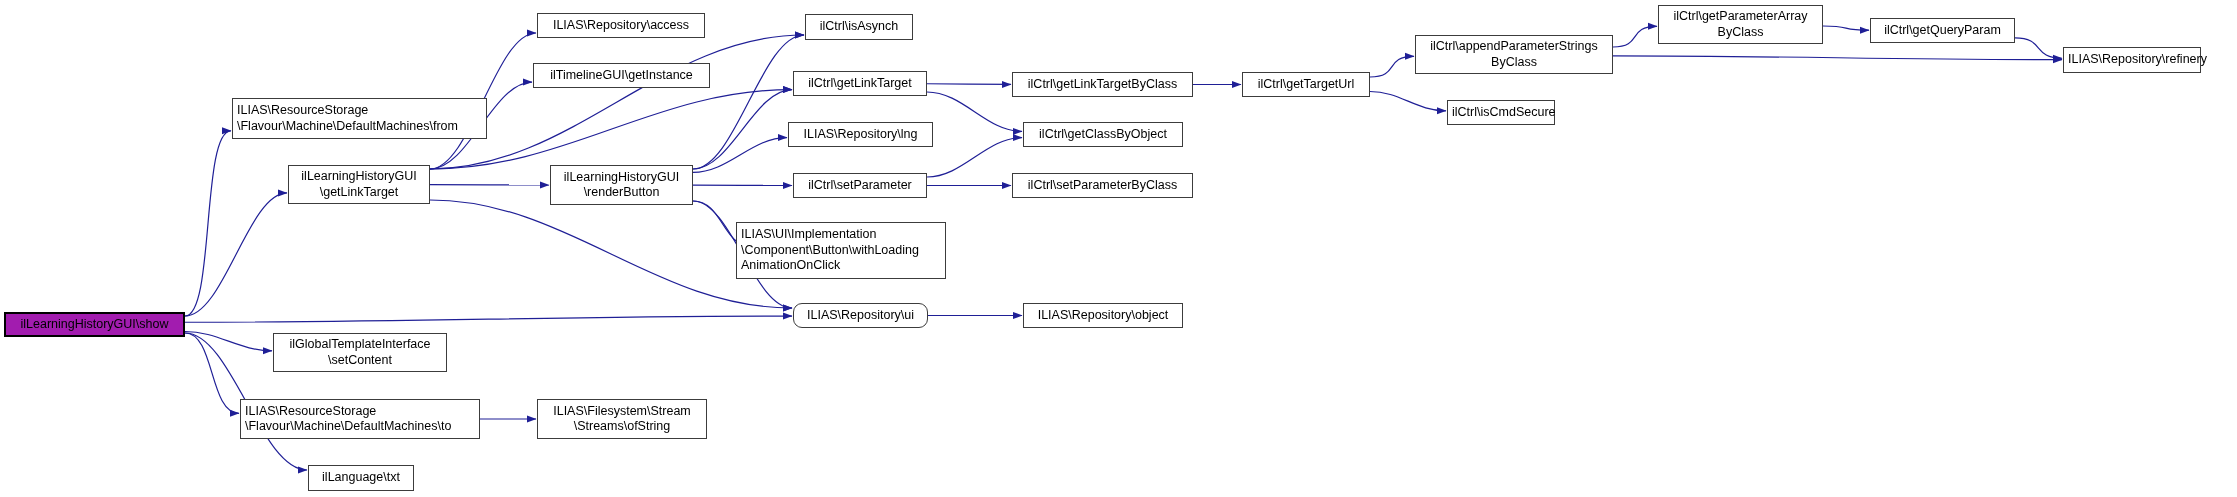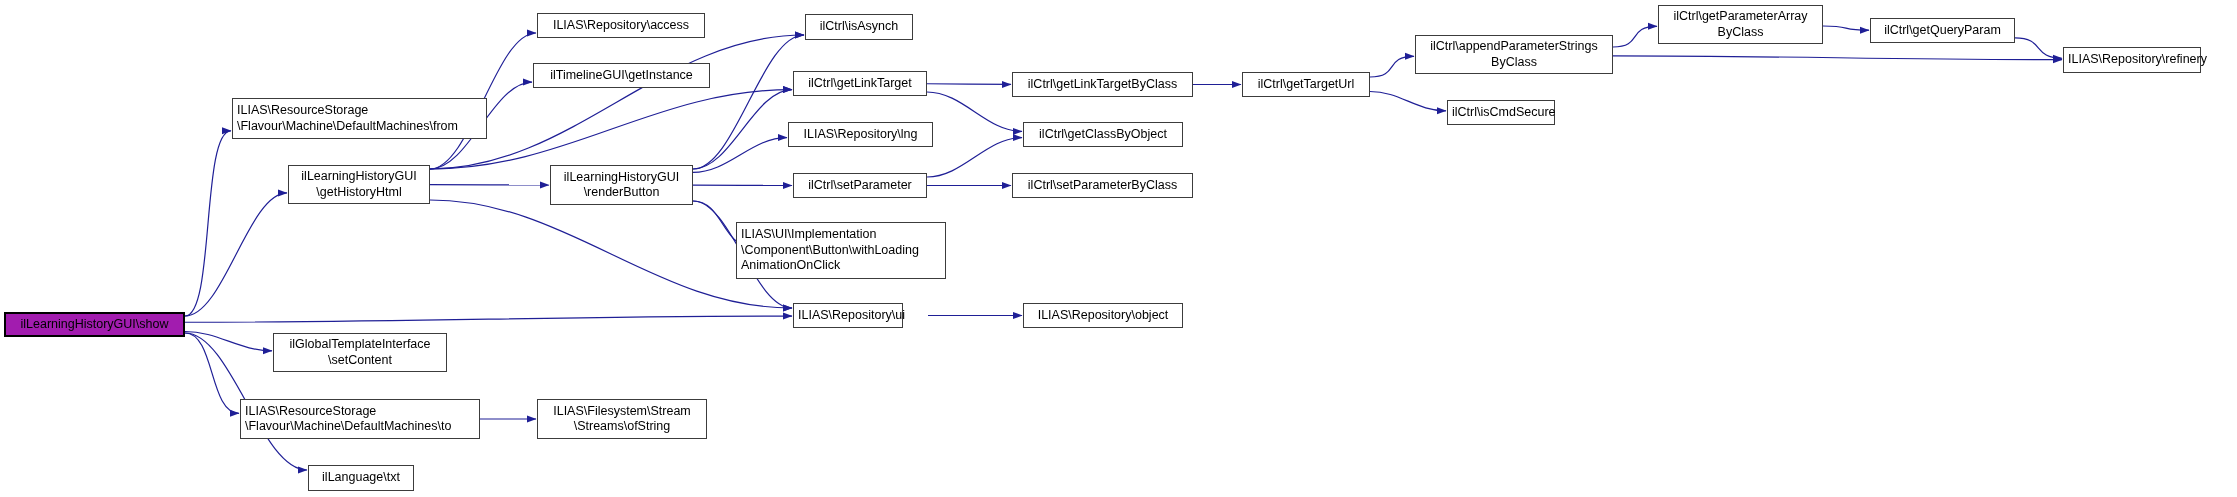--- a/index.html
+++ b/index.html
@@ -94,21 +94,21 @@
   <div class="node-layer">
       <div class="node root" style="left: 4px; top: 312px; width: 181px; height: 25px;">
         <div>ilLearningHistoryGUI\show</div>
       </div>
       <div class="node align-left" style="left: 232px; top: 98px; width: 255px; height: 41px;">
         <div>ILIAS\ResourceStorage</div>
         <div>\Flavour\Machine\DefaultMachines\from</div>
       </div>
       <div class="node" style="left: 288px; top: 165px; width: 142px; height: 39px;">
         <div>ilLearningHistoryGUI</div>
-        <div>\getHistoryHtml</div>
+        <div>\getLinkTarget</div>
       </div>
       <div class="node" style="left: 537px; top: 13px; width: 168px; height: 25px;">
         <div>ILIAS\Repository\access</div>
       </div>
       <div class="node" style="left: 533px; top: 63px; width: 177px; height: 25px; text-align: center;">
         <div>ilTimelineGUI\getInstance</div>
       </div>
       <div class="node" style="left: 550px; top: 165px; width: 143px; height: 40px;">
         <div>ilLearningHistoryGUI</div>
         <div>\renderButton</div>
@@ -123,21 +123,21 @@
         <div>ILIAS\Repository\lng</div>
       </div>
       <div class="node" style="left: 793px; top: 173px; width: 134px; height: 25px;">
         <div>ilCtrl\setParameter</div>
       </div>
       <div class="node align-left" style="left: 736px; top: 222px; width: 210px; height: 57px;">
         <div>ILIAS\UI\Implementation</div>
         <div>\Component\Button\withLoading</div>
         <div>AnimationOnClick</div>
       </div>
-      <div class="node" style="left: 793px; top: 303px; width: 110px; height: 25px;">
+      <div class="node" style="left: 793px; top: 303px; width: 135px; height: 25px; border-radius: 9px;">
         <div>ILIAS\Repository\ui</div>
       </div>
       <div class="node" style="left: 273px; top: 333px; width: 174px; height: 39px;">
         <div>ilGlobalTemplateInterface</div>
         <div>\setContent</div>
       </div>
       <div class="node align-left" style="left: 240px; top: 399px; width: 240px; height: 40px;">
         <div>ILIAS\ResourceStorage</div>
         <div>\Flavour\Machine\DefaultMachines\to</div>
       </div>

